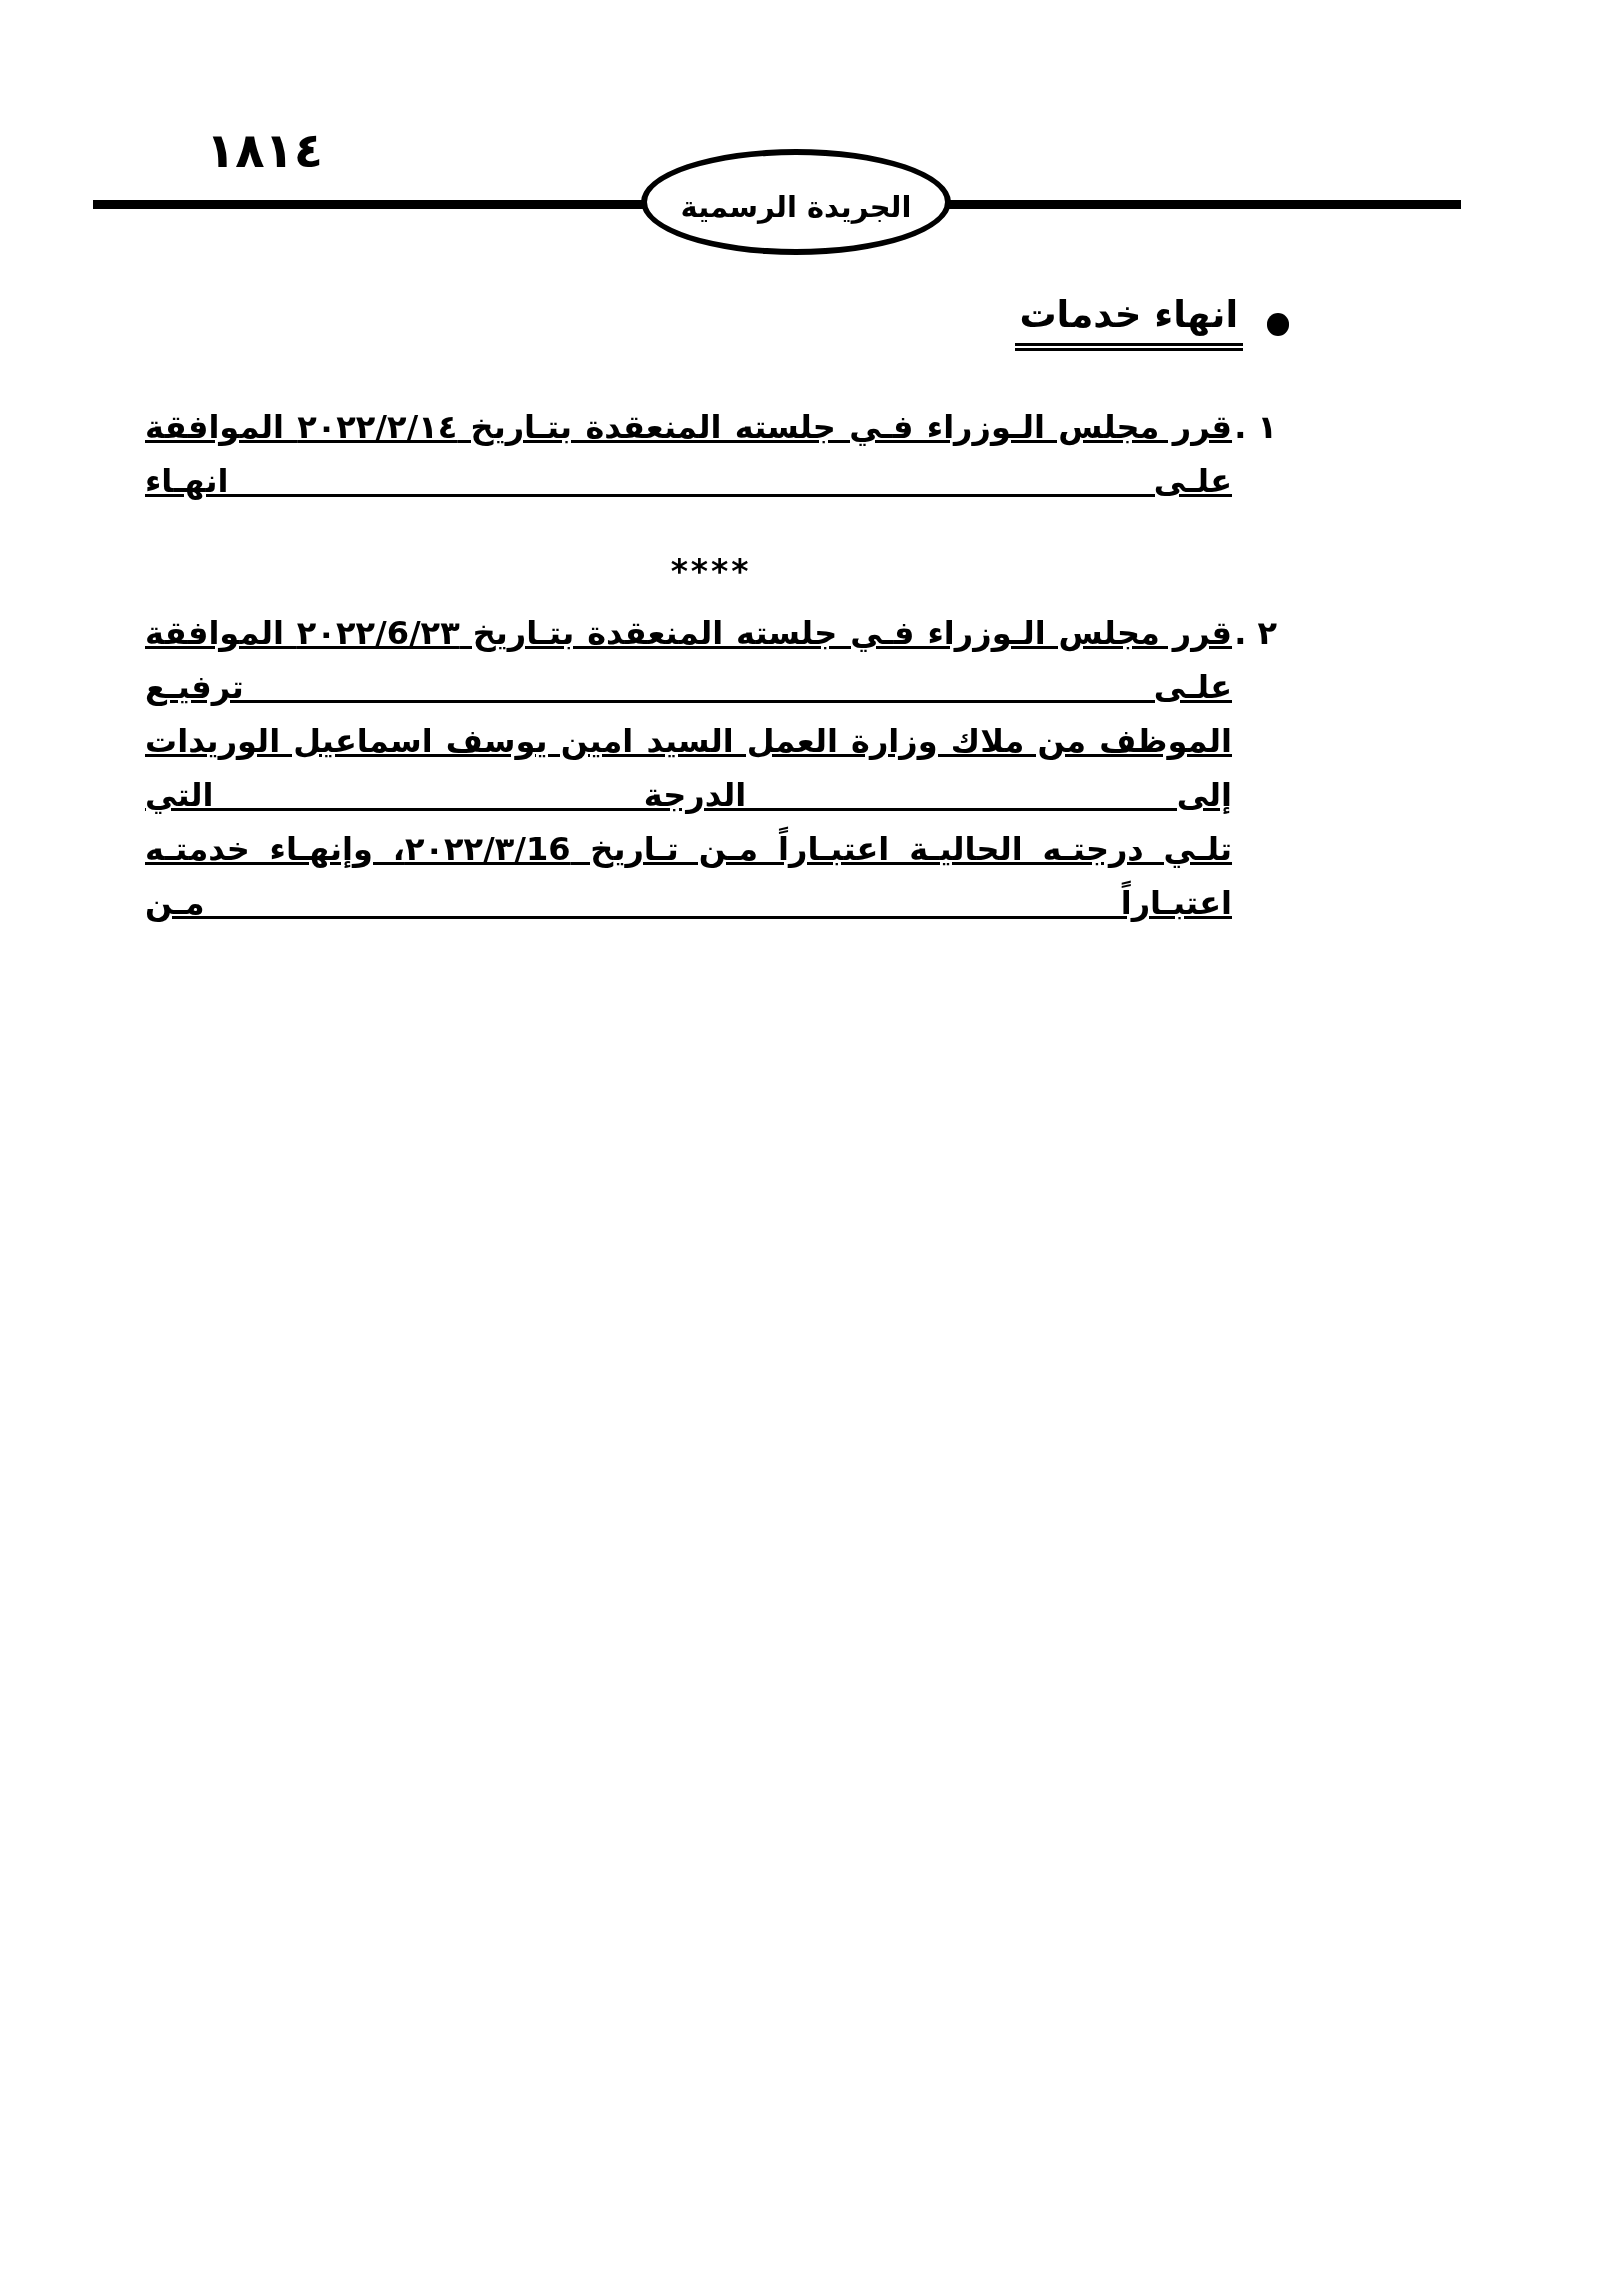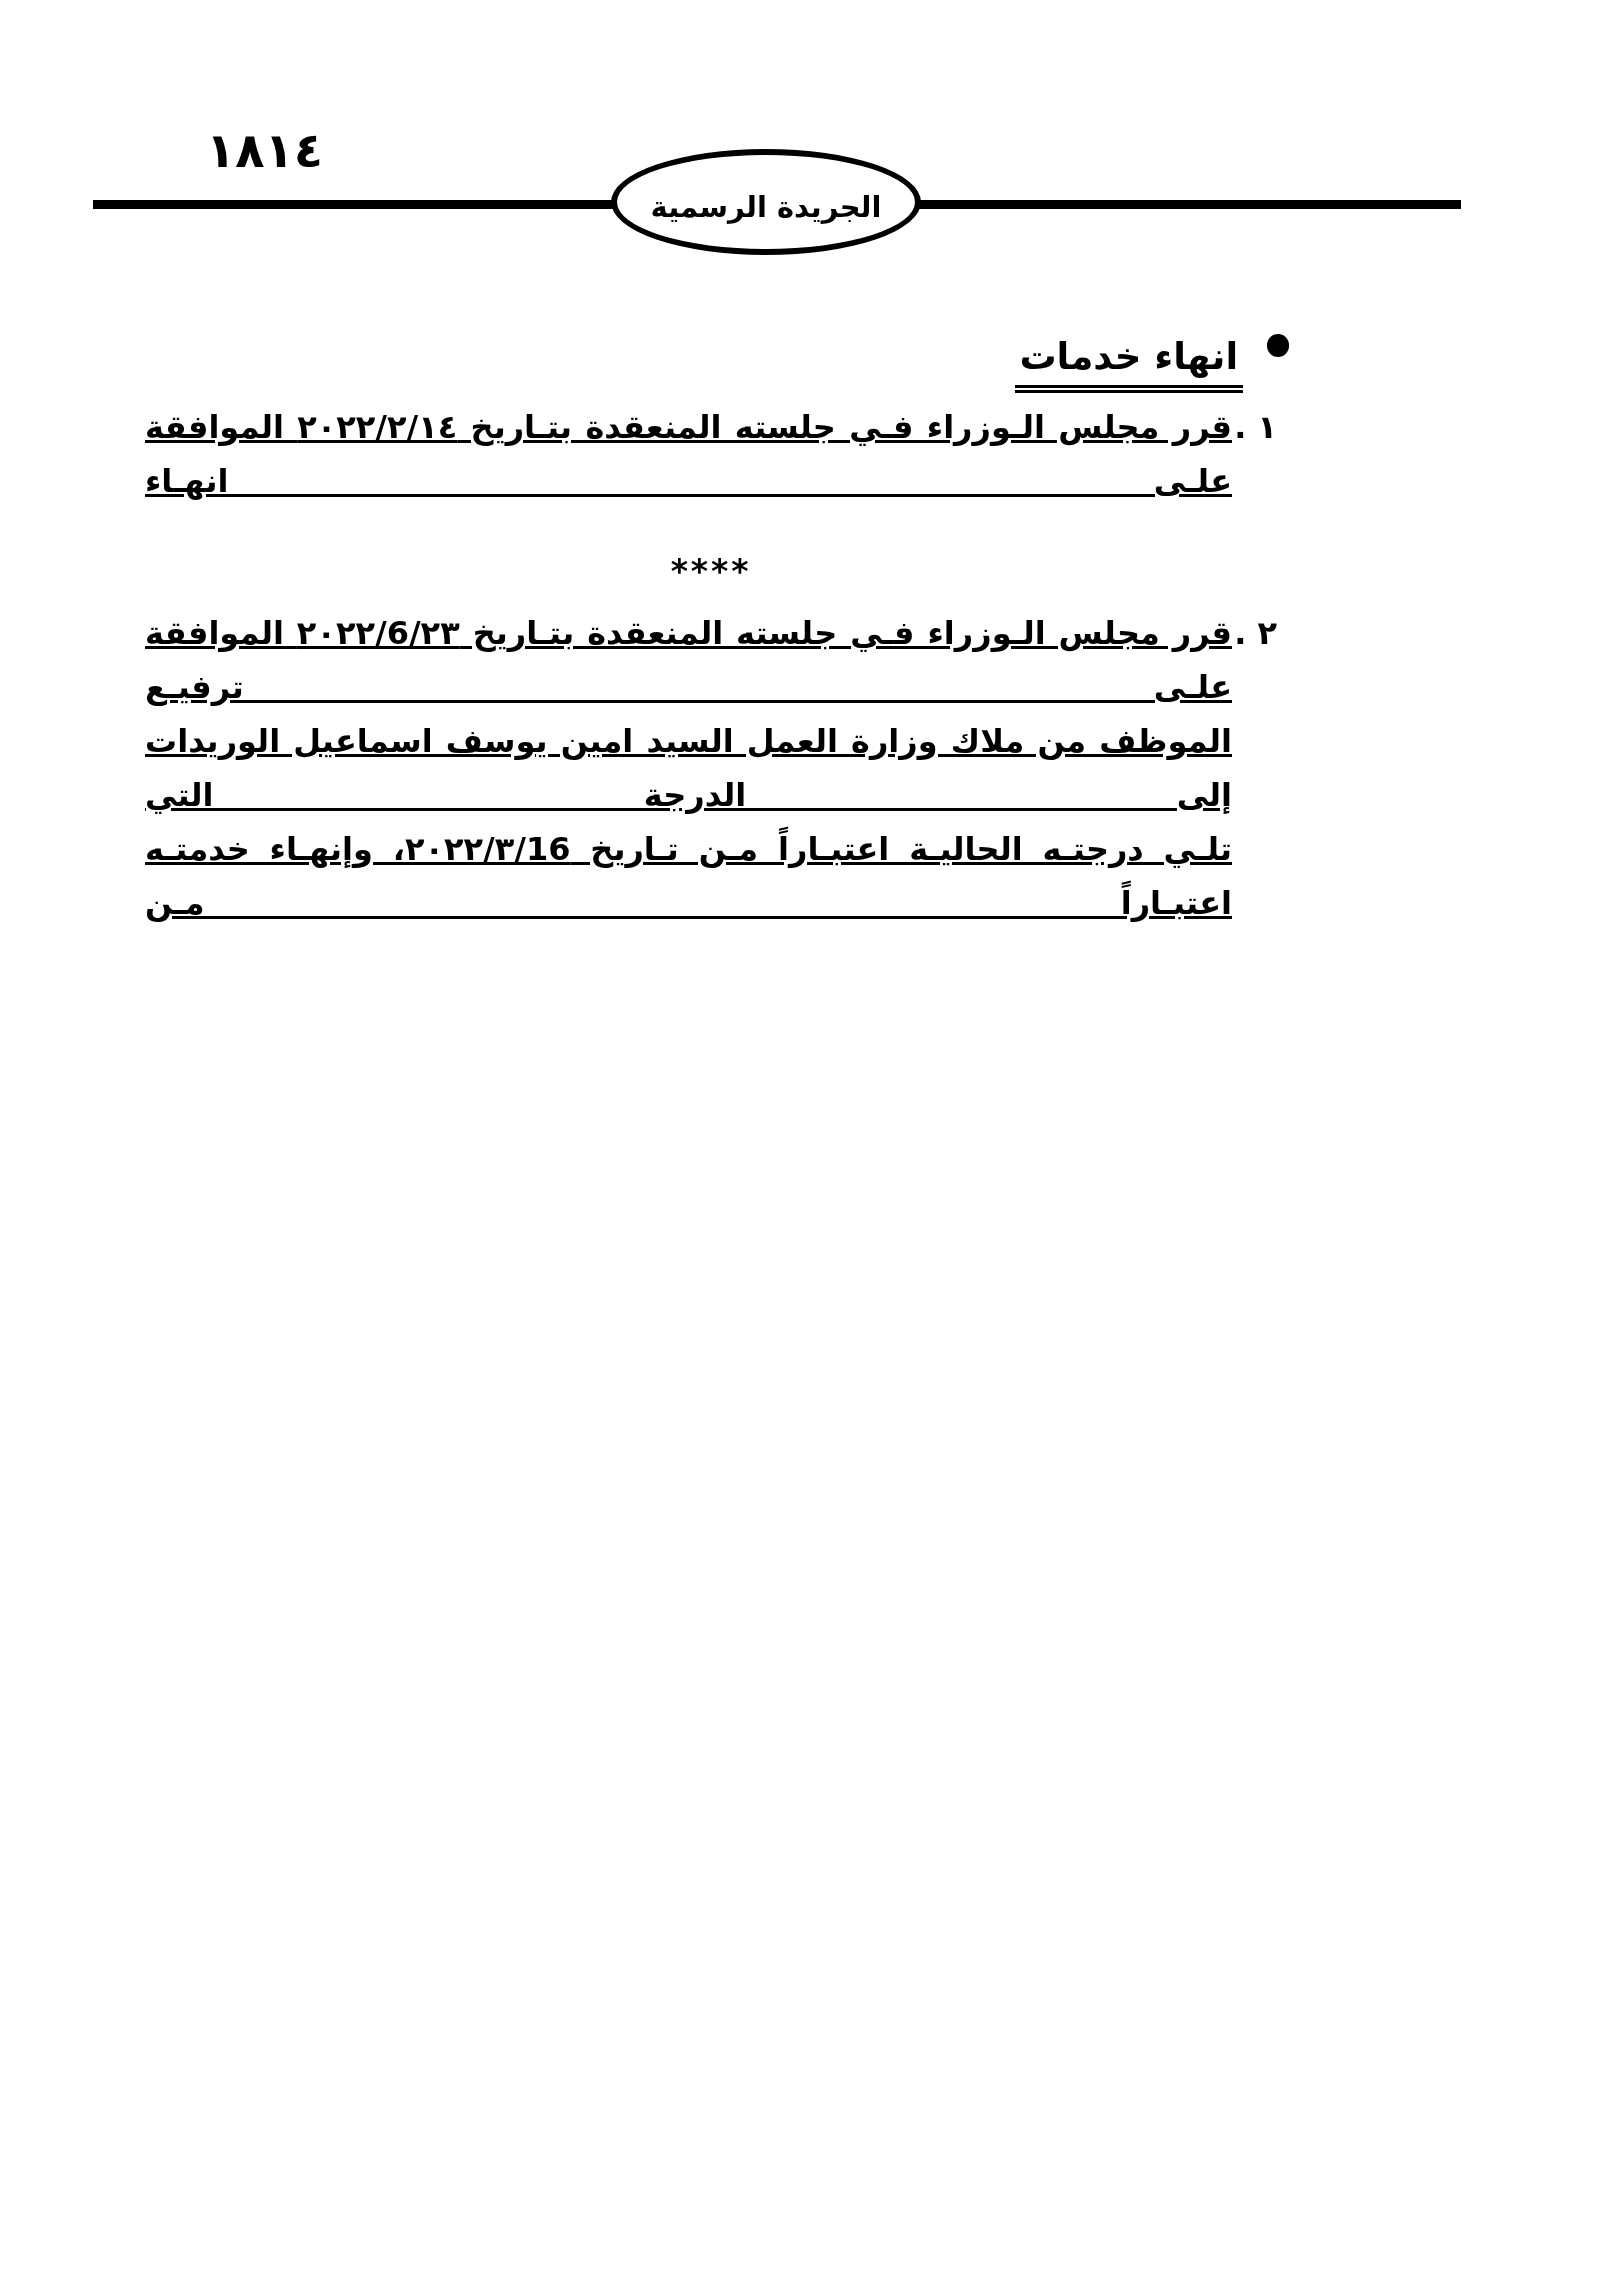--- a/index.html
+++ b/index.html
@@ -32,21 +32,21 @@
     top: 200px;
     left: 93px;
     width: 1368px;
     height: 8.8px;
     background: #000000;
     z-index: 1;
   }
   .masthead-oval {
     position: absolute;
     top: 149px;
-    left: 611px;
+    left: 641px;
     width: 310px;
     height: 106px;
     box-sizing: border-box;
     border: 6.9px solid #000000;
     border-radius: 50%;
     background: #ffffff;
     z-index: 2;
     display: flex;
     align-items: center;
     justify-content: center;
@@ -77,21 +77,20 @@
     flex: 0 0 auto;
     margin-top: 3.9px;
   }
   .section-title {
     font-size: 37px;
     font-weight: bold;
     line-height: 1.1;
     border-bottom: 8.8px double #000000;
     padding: 0 4.9px 6.9px 4.9px;
     white-space: nowrap;
-    margin-top: 42px;
   }
 
   
   .decisions {
     position: absolute;
     top: 400px;
     right: 344px;
     width: 1132px;
     font-size: 32px;
     font-weight: bold;

